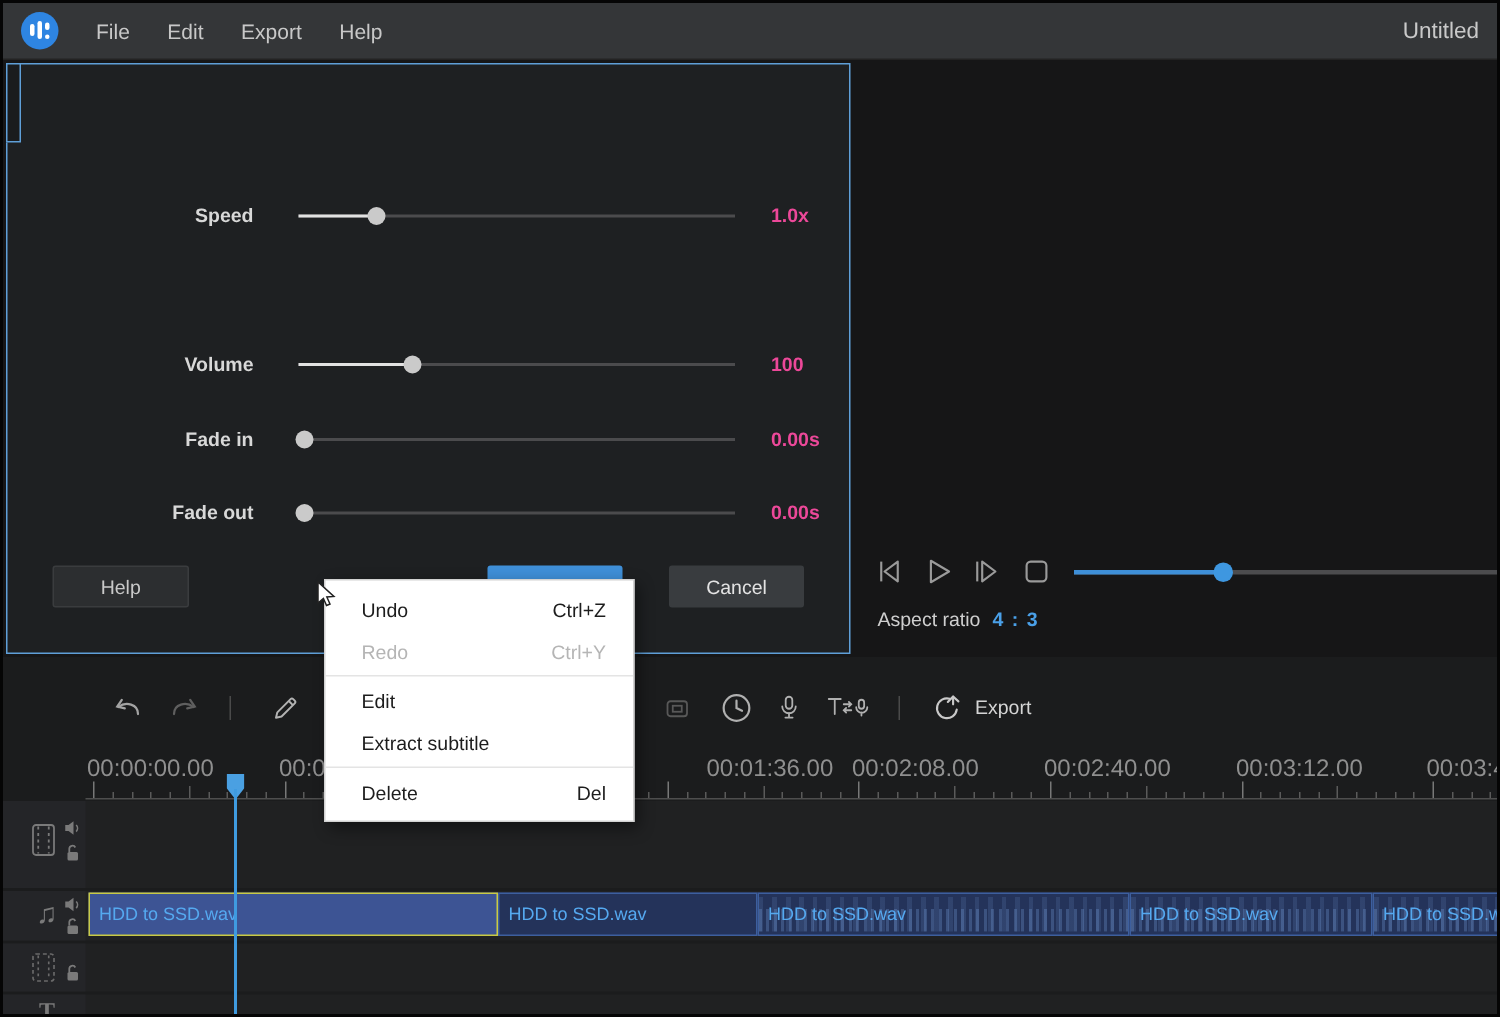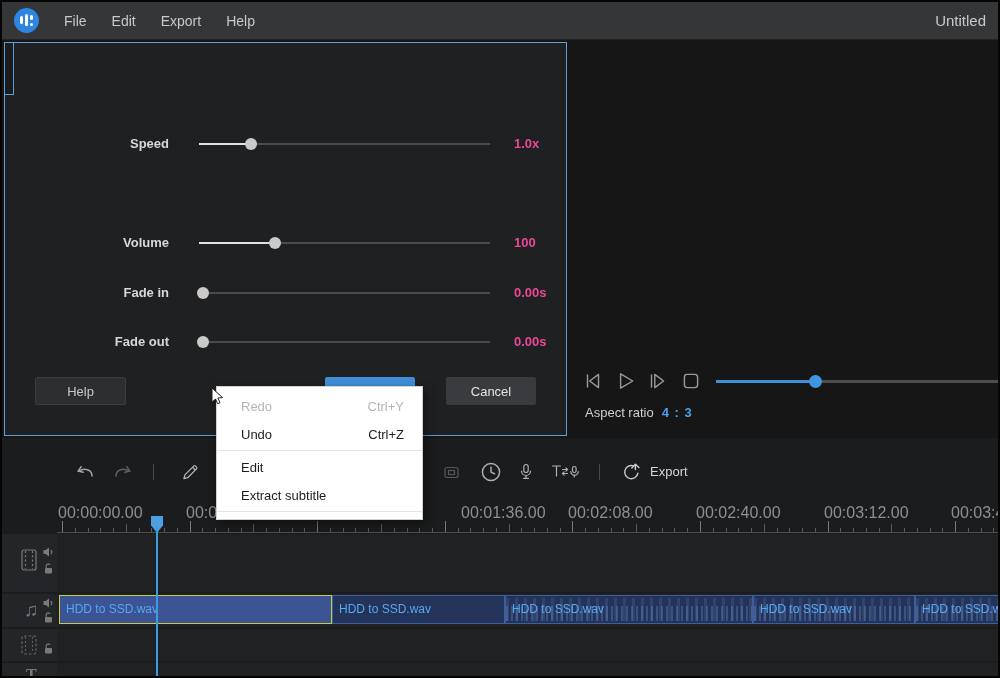--- a/index.html
+++ b/index.html
@@ -244,21 +244,21 @@
             <path d="M14 3.3v4.5"></path>
           </g>
         </svg>
     </div>
     <span class="export-label">Export</span>
 
     <div id="ruler">
         <span class="ruler-label" style="left: 56px;">00:00:00.00</span>
         <span class="ruler-label" style="left: 184px;">00:00:32.00</span>
         <span class="ruler-label" style="left: 311px;">00:01:04.00</span>
-        <span class="ruler-label" style="left: 426px; padding-left: 33px;">00:01:36.00</span>
+        <span class="ruler-label" style="left: 436px; padding-left: 33px;">00:01:36.00</span>
         <span class="ruler-label" style="left: 566px;">00:02:08.00</span>
         <span class="ruler-label" style="left: 694px;">00:02:40.00</span>
         <span class="ruler-label" style="left: 822px;">00:03:12.00</span>
         <span class="ruler-label" style="left: 949px;">00:03:44.00</span>
         <div class="tick major" style="left: 60px; top: 83px; height: 11px;"></div>
         <div class="tick" style="left: 73px; top: 90px; height: 4px;"></div>
         <div class="tick" style="left: 86px; top: 90px; height: 4px;"></div>
         <div class="tick" style="left: 98px; top: 90px; height: 4px;"></div>
         <div class="tick" style="left: 111px; top: 90px; height: 4px;"></div>
         <div class="tick" style="left: 124px; top: 86px; height: 8px;"></div>
@@ -403,37 +403,41 @@
     </div>
 
     <div class="track-row" style="top:225px;height:17px;">
       <div class="track-head">
         <span class="th-icon t-glyph" style="left:24px;top:3px;">T</span>
       </div>
     </div>
   </section>
 
   <nav class="ctx" id="ctxmenu">
+      <div class="ctx-item">
+        <span>Undo</span>
+        <span class="sc">Ctrl+Z</span>
+      </div>
       <div class="ctx-item disabled">
         <span>Redo</span>
         <span class="sc">Ctrl+Y</span>
-      </div>
-      <div class="ctx-item">
-        <span>Undo</span>
-        <span class="sc">Ctrl+Z</span>
       </div>
       <div class="ctx-sep"></div>
       <div class="ctx-item">
         <span>Edit</span>
         <span class="sc"></span>
       </div>
       <div class="ctx-item">
         <span>Extract subtitle</span>
         <span class="sc"></span>
       </div>
       <div class="ctx-sep"></div>
+      <div class="ctx-item">
+        <span>Delete</span>
+        <span class="sc">Del</span>
+      </div>
     </nav>
 
   <svg class="cursor" width="14" height="20" viewBox="0 0 14 20">
     <path d="M1 1v14l3.6-3 2.1 4.7 2.3-1-2.1-4.7 4.7-.4z" fill="#ffffff" stroke="#222" stroke-width="1"></path>
   </svg>
 
 </div>
 
 </body></html>

